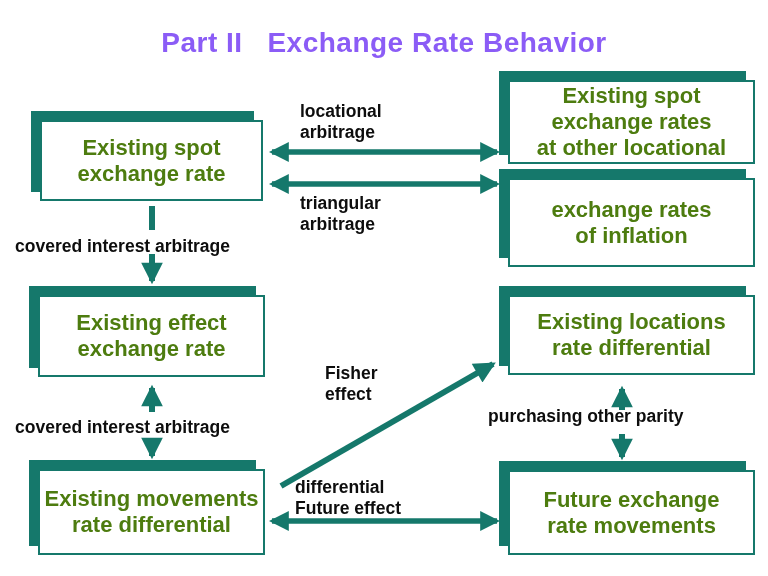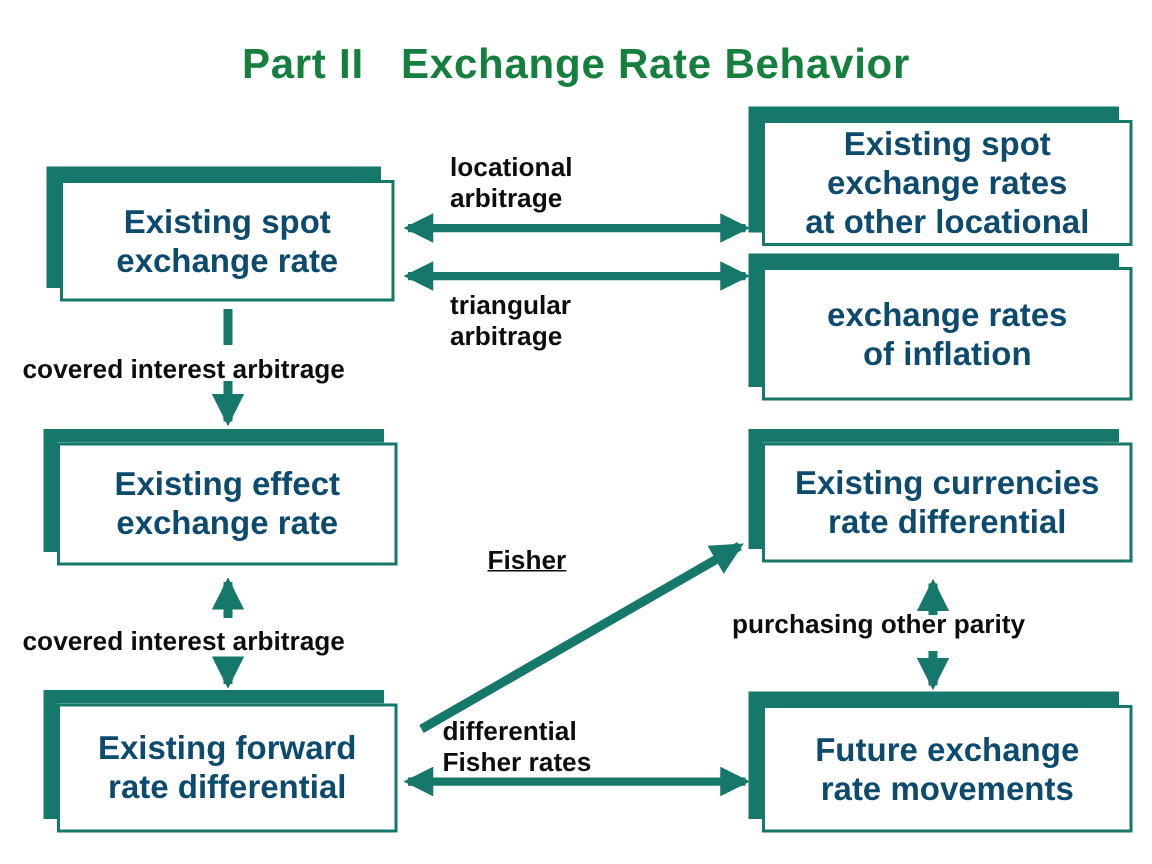--- a/index.html
+++ b/index.html
@@ -3,32 +3,32 @@
 <meta charset="utf-8">
 <style>
   html,body { margin:0; padding:0; background:#fff; }
   .stage {
     position:relative; width:768px; height:576px; background:#ffffff;
     font-family:"Liberation Sans", sans-serif; overflow:hidden;
   }
   .title {
     position:absolute; top:27px; left:0; width:100%;
     text-align:center; font-size:28px; font-weight:600;
-    color:#15803d; white-space:pre; letter-spacing:0.5px;
+    color:#8b5cf6; white-space:pre; letter-spacing:0.5px;
   }
   .node { position:absolute; }
   .node-shadow {
     position:absolute; left:-9px; top:-9px; width:100%; height:100%;
     background:#15786b;
   }
   .node-face {
     position:absolute; left:0; top:0; right:0; bottom:0;
     background:#ffffff; border:2px solid #15786b;
     display:flex; flex-direction:column; align-items:center; justify-content:center;
-    font-weight:bold; font-size:22px; line-height:26px; color:#0c4a6e;
+    font-weight:bold; font-size:22px; line-height:26px; color:#4d7c0f;
     text-align:center; box-sizing:border-box;
   }
   .lbl {
     position:absolute; font-weight:bold; font-size:17.5px; line-height:21px;
     color:#0d0d0d; text-align:left;
   }
   svg.connectors { position:absolute; left:0; top:0; pointer-events:none; }
   svg.connectors line, svg.connectors path { stroke:#15786b; fill:none; }
   svg.connectors marker path { fill:#15786b; stroke:none; }
 </style>
@@ -86,29 +86,29 @@
     <div class="node-shadow"></div>
     <div class="node-face">
       <span>Existing effect</span>
       <span>exchange rate</span>
     </div>
   </div>
 
   <div class="node" style="left:508px; top:295px; width:247px; height:80px;">
     <div class="node-shadow"></div>
     <div class="node-face">
-      <span>Existing currencies</span>
+      <span>Existing locations</span>
       <span>rate differential</span>
     </div>
   </div>
 
   <div class="node" style="left:38px; top:469px; width:227px; height:86px;">
     <div class="node-shadow"></div>
     <div class="node-face">
-      <span>Existing forward</span>
+      <span>Existing movements</span>
       <span>rate differential</span>
     </div>
   </div>
 
   <div class="node" style="left:508px; top:470px; width:247px; height:85px;">
     <div class="node-shadow"></div>
     <div class="node-face">
       <span>Future exchange</span>
       <span>rate movements</span>
     </div>
@@ -121,24 +121,25 @@
 
   <div class="lbl" style="left:300px; top:193px; width:180px;">
     <div>triangular</div>
     <div>arbitrage</div>
   </div>
 
   <div class="lbl" style="left:15px; top:236px; width:280px;">covered interest arbitrage</div>
 
   <div class="lbl" style="left:15px; top:417px; width:280px;">covered interest arbitrage</div>
 
-  <div class="lbl" style="left:325px; top:363px; width:120px;text-decoration:underline;">
+  <div class="lbl" style="left:325px; top:363px; width:120px;">
     <div>Fisher</div>
+    <div>effect</div>
   </div>
 
   <div class="lbl" style="left:488px; top:406px; width:272px;">purchasing other parity</div>
 
   <div class="lbl" style="left:295px; top:477px; width:180px;">
     <div>differential</div>
-    <div>Fisher rates</div>
+    <div>Future effect</div>
   </div>
 
 </div>
 
 </body></html>

